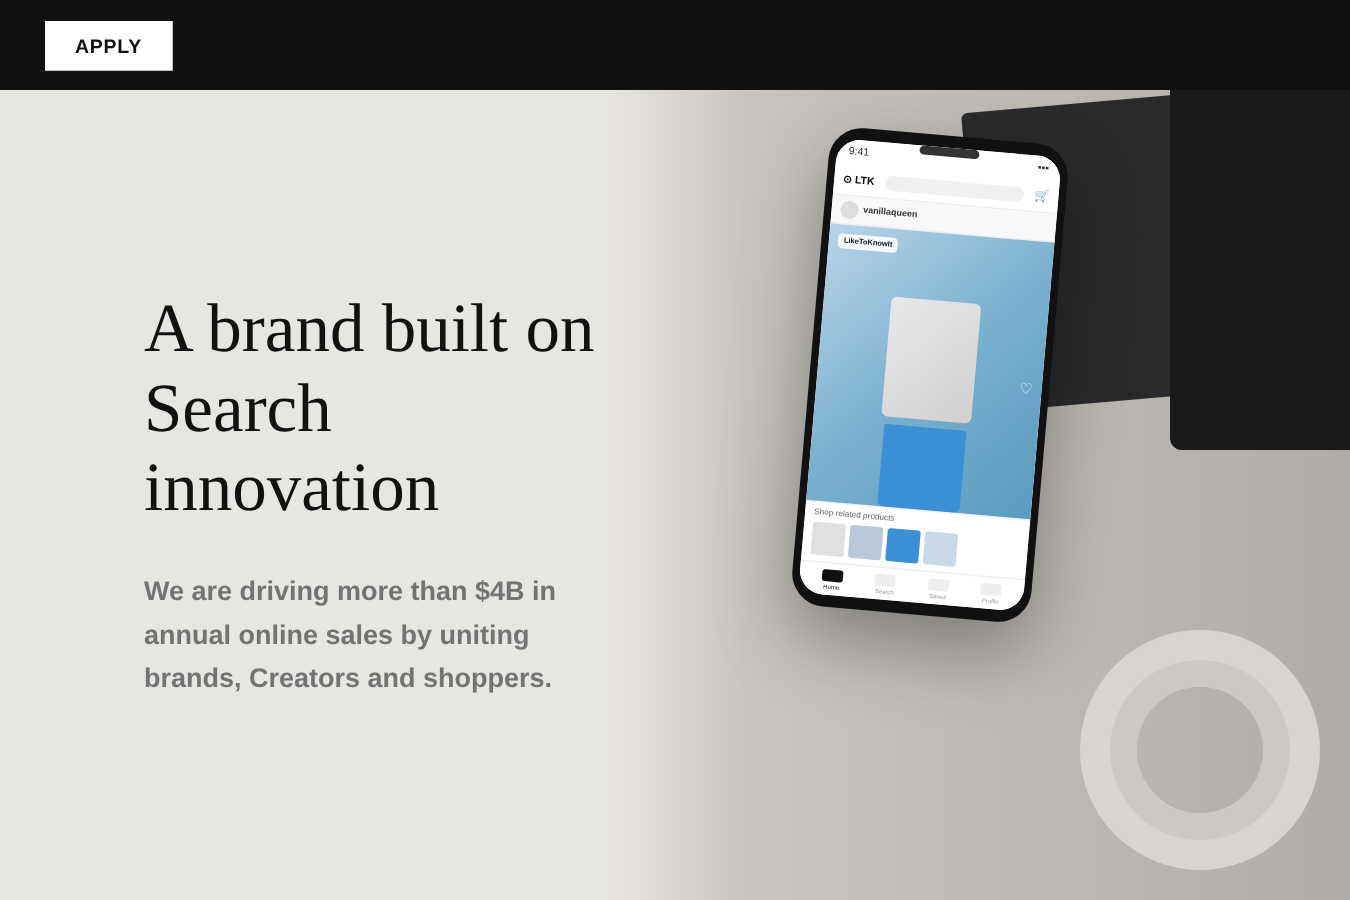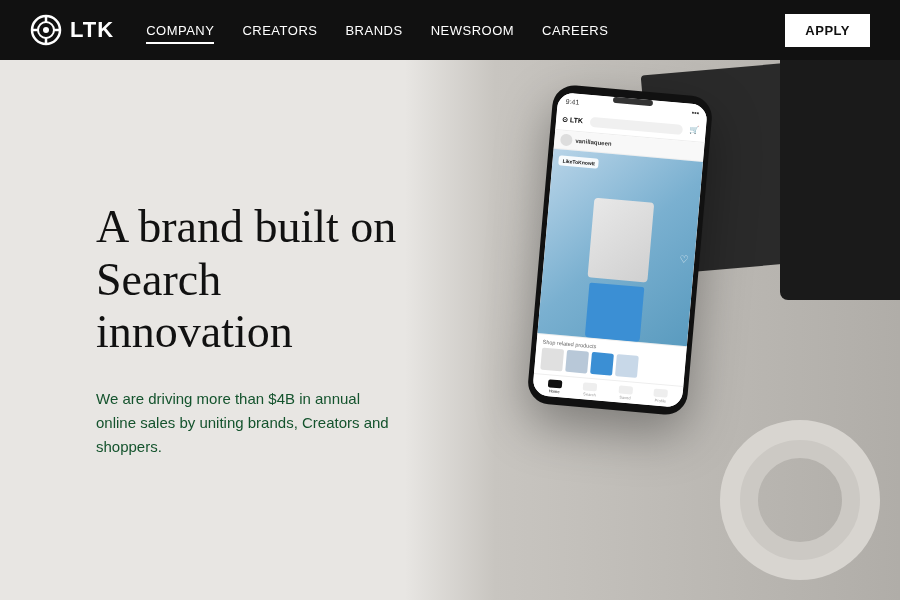--- a/index.html
+++ b/index.html
@@ -172,24 +172,25 @@
     .hero-headline {
       font-family: Georgia, 'Times New Roman', serif;
       font-size: 46px;
       font-weight: 400;
       color: #111;
       line-height: 1.15;
       margin-bottom: 28px;
     }
 
     .hero-subtext {
-      font-size: 15px;
-      color: #14532d;
+      font-size: 18px;
+      color: #737373;
       line-height: 1.6;
       max-width: 340px;
+      font-weight: bold;
     }
 
     
     .phone-wrapper {
       position: absolute;
       right: 200px;
       top: 30px;
       z-index: 10;
       transform: rotate(5deg);
     }
@@ -411,41 +412,20 @@
     }
 
     .phone-nav-label.active {
       color: #111;
     }
   </style>
 </head>
 <body>
 
 <nav class="navbar">
-  <div class="navbar-left">
-    <div class="logo-area">
-      <svg class="logo-icon" viewBox="0 0 32 32" fill="none">
-        <circle cx="16" cy="16" r="14" stroke="white" stroke-width="2.5" fill="none"></circle>
-        <circle cx="16" cy="16" r="8" stroke="white" stroke-width="2" fill="none"></circle>
-        <circle cx="16" cy="16" r="3" fill="white"></circle>
-        <line x1="16" y1="2" x2="16" y2="8" stroke="white" stroke-width="2.5"></line>
-        <line x1="16" y1="24" x2="16" y2="30" stroke="white" stroke-width="2.5"></line>
-        <line x1="2" y1="16" x2="8" y2="16" stroke="white" stroke-width="2.5"></line>
-        <line x1="24" y1="16" x2="30" y2="16" stroke="white" stroke-width="2.5"></line>
-      </svg>
-      <span class="logo-text">LTK</span>
-    </div>
-    <nav class="nav-links">
-      <a class="nav-link active">COMPANY</a>
-      <a class="nav-link">CREATORS</a>
-      <a class="nav-link">BRANDS</a>
-      <a class="nav-link">NEWSROOM</a>
-      <a class="nav-link">CAREERS</a>
-    </nav>
-  </div>
   <div class="navbar-right">
     <button class="btn-apply">APPLY</button>
   </div>
 </nav>
 
 <section class="hero">
   <div class="hero-bg"></div>
   <div class="hero-bg-detail-1"></div>
   <div class="hero-bg-detail-2"></div>
   <div class="hero-bg-detail-3"></div>

